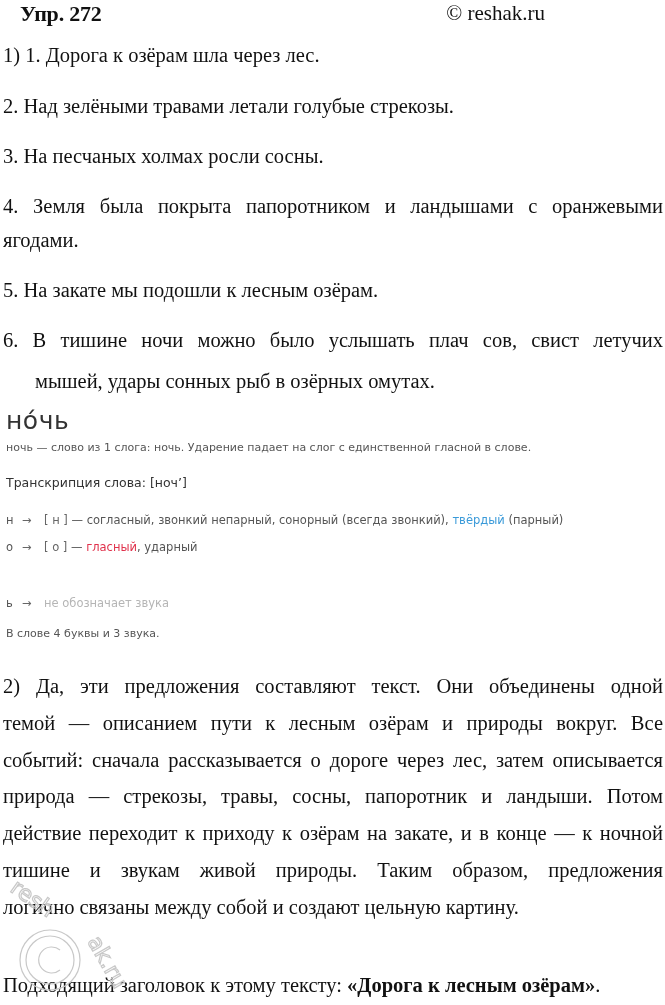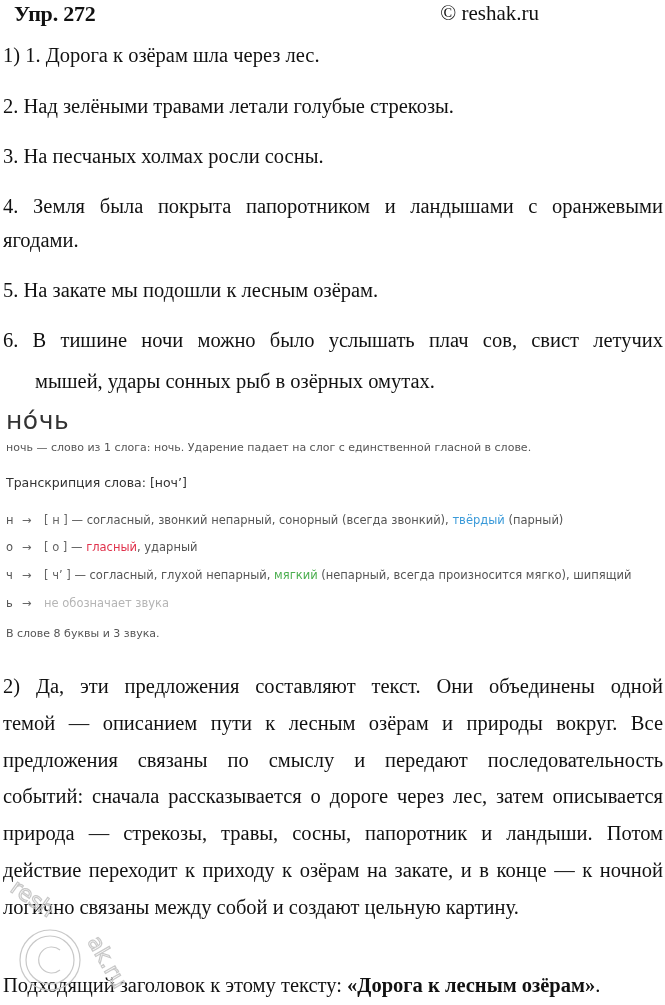--- a/index.html
+++ b/index.html
@@ -1,19 +1,19 @@
 <!DOCTYPE html>
 <html><head>
 <meta charset="utf-8">
 <style>
   * { box-sizing: border-box; margin: 0; padding: 0; }
   html, body { width: 665px; height: 1005px; background: #ffffff; overflow: hidden; }
   body { position: relative; font-family: "Liberation Serif", "DejaVu Serif", serif; color: #111; }
 
-  .header { position: absolute; left: 11px; top: 0; width: 531px; height: 30px; padding-left: 32px; }
+  .header { position: absolute; left: 17px; top: 0; width: 531px; height: 30px; padding-left: 32px; }
   .ex-title { position: absolute; left: 3px; top: 1px; font-weight: bold; font-size: 22px; letter-spacing: -0.2px; }
   .site-mark { position: absolute; right: 3px; top: 1px; font-size: 21px; }
 
   .sentence { position: absolute; left: 3px; font-size: 20.5px; line-height: 36px; width: 660px; }
   .justify-full { text-align: justify; text-align-last: justify; }
 
   
   .panel { position: absolute; left: 0; top: 392px; width: 665px; height: 260px; font-family: "DejaVu Sans", "Liberation Sans", sans-serif; color: #444; }
   .word-head { position: absolute; left: 6px; top: 14px; font-size: 25px; color: #333; letter-spacing: 0.5px; }
   .word-desc { position: absolute; left: 6px; top: 49px; font-size: 11px; color: #555; }
@@ -62,37 +62,34 @@
   <div class="word-head">но́чь</div>
   <div class="word-desc">ночь — слово из 1 слога: ночь. Ударение падает на слог с единственной гласной в слове.</div>
   <div class="transcr">Транскрипция слова: [ноч’]</div>
 
   <div class="ph-row" style="top:121px;">
     <span class="ph-letter">н</span><span class="ph-arrow">→</span><span class="ph-br">[  н  ]</span><span> — </span><span>согласный, звонкий непарный, сонорный (всегда звонкий), </span><span class="c-blue">твёрдый</span><span> (парный)</span>
   </div>
   <div class="ph-row" style="top:148px;">
     <span class="ph-letter">о</span><span class="ph-arrow">→</span><span class="ph-br">[  о  ]</span><span> — </span><span class="c-red">гласный</span><span>, ударный</span>
   </div>
-  <div class="ph-row" style="top:176px;">
-    <span class="ph-letter">ч</span><span class="ph-arrow">→</span><span class="ph-br">[  ч’  ]</span><span> — </span><span>согласный, глухой непарный, </span><span class="c-green">мягкий</span><span> (непарный, всегда произносится мягко), шипящий</span>
-  </div>
   <div class="ph-row" style="top:204px;">
     <span class="ph-letter">ь</span><span class="ph-arrow">→</span><span class="c-muted">не обозначает звука</span>
   </div>
 
-  <div class="summary">В слове 8 буквы и 3 звука.</div>
+  <div class="summary">В слове 4 буквы и 3 звука.</div>
 </div>
 
 <div class="para2">
   <span class="ln">2) Да, эти предложения составляют текст. Они объединены одной</span>
   <span class="ln">темой — описанием пути к лесным озёрам и природы вокруг. Все</span>
-  <span class="ln">предложения связаны по смыслу и передают последовательность</span>
   <span class="ln">событий: сначала рассказывается о дороге через лес, затем описывается</span>
   <span class="ln">природа — стрекозы, травы, сосны, папоротник и ландыши. Потом</span>
   <span class="ln">действие переходит к приходу к озёрам на закате, и в конце — к ночной</span>
+  <span class="ln">тишине и звукам живой природы. Таким образом, предложения</span>
   <span class="ln last">логично связаны между собой и создают цельную картину.</span>
 </div>
 
 <div class="headline">
   <span>Подходящий заголовок к этому тексту: </span><b>«Дорога к лесным озёрам»</b><span>.</span>
 </div>
 
 <svg class="watermark" viewBox="0 0 130 125">
   <g fill="none" stroke="#c8c8c8" stroke-width="1.2">
     <circle cx="48" cy="80" r="30"></circle>

